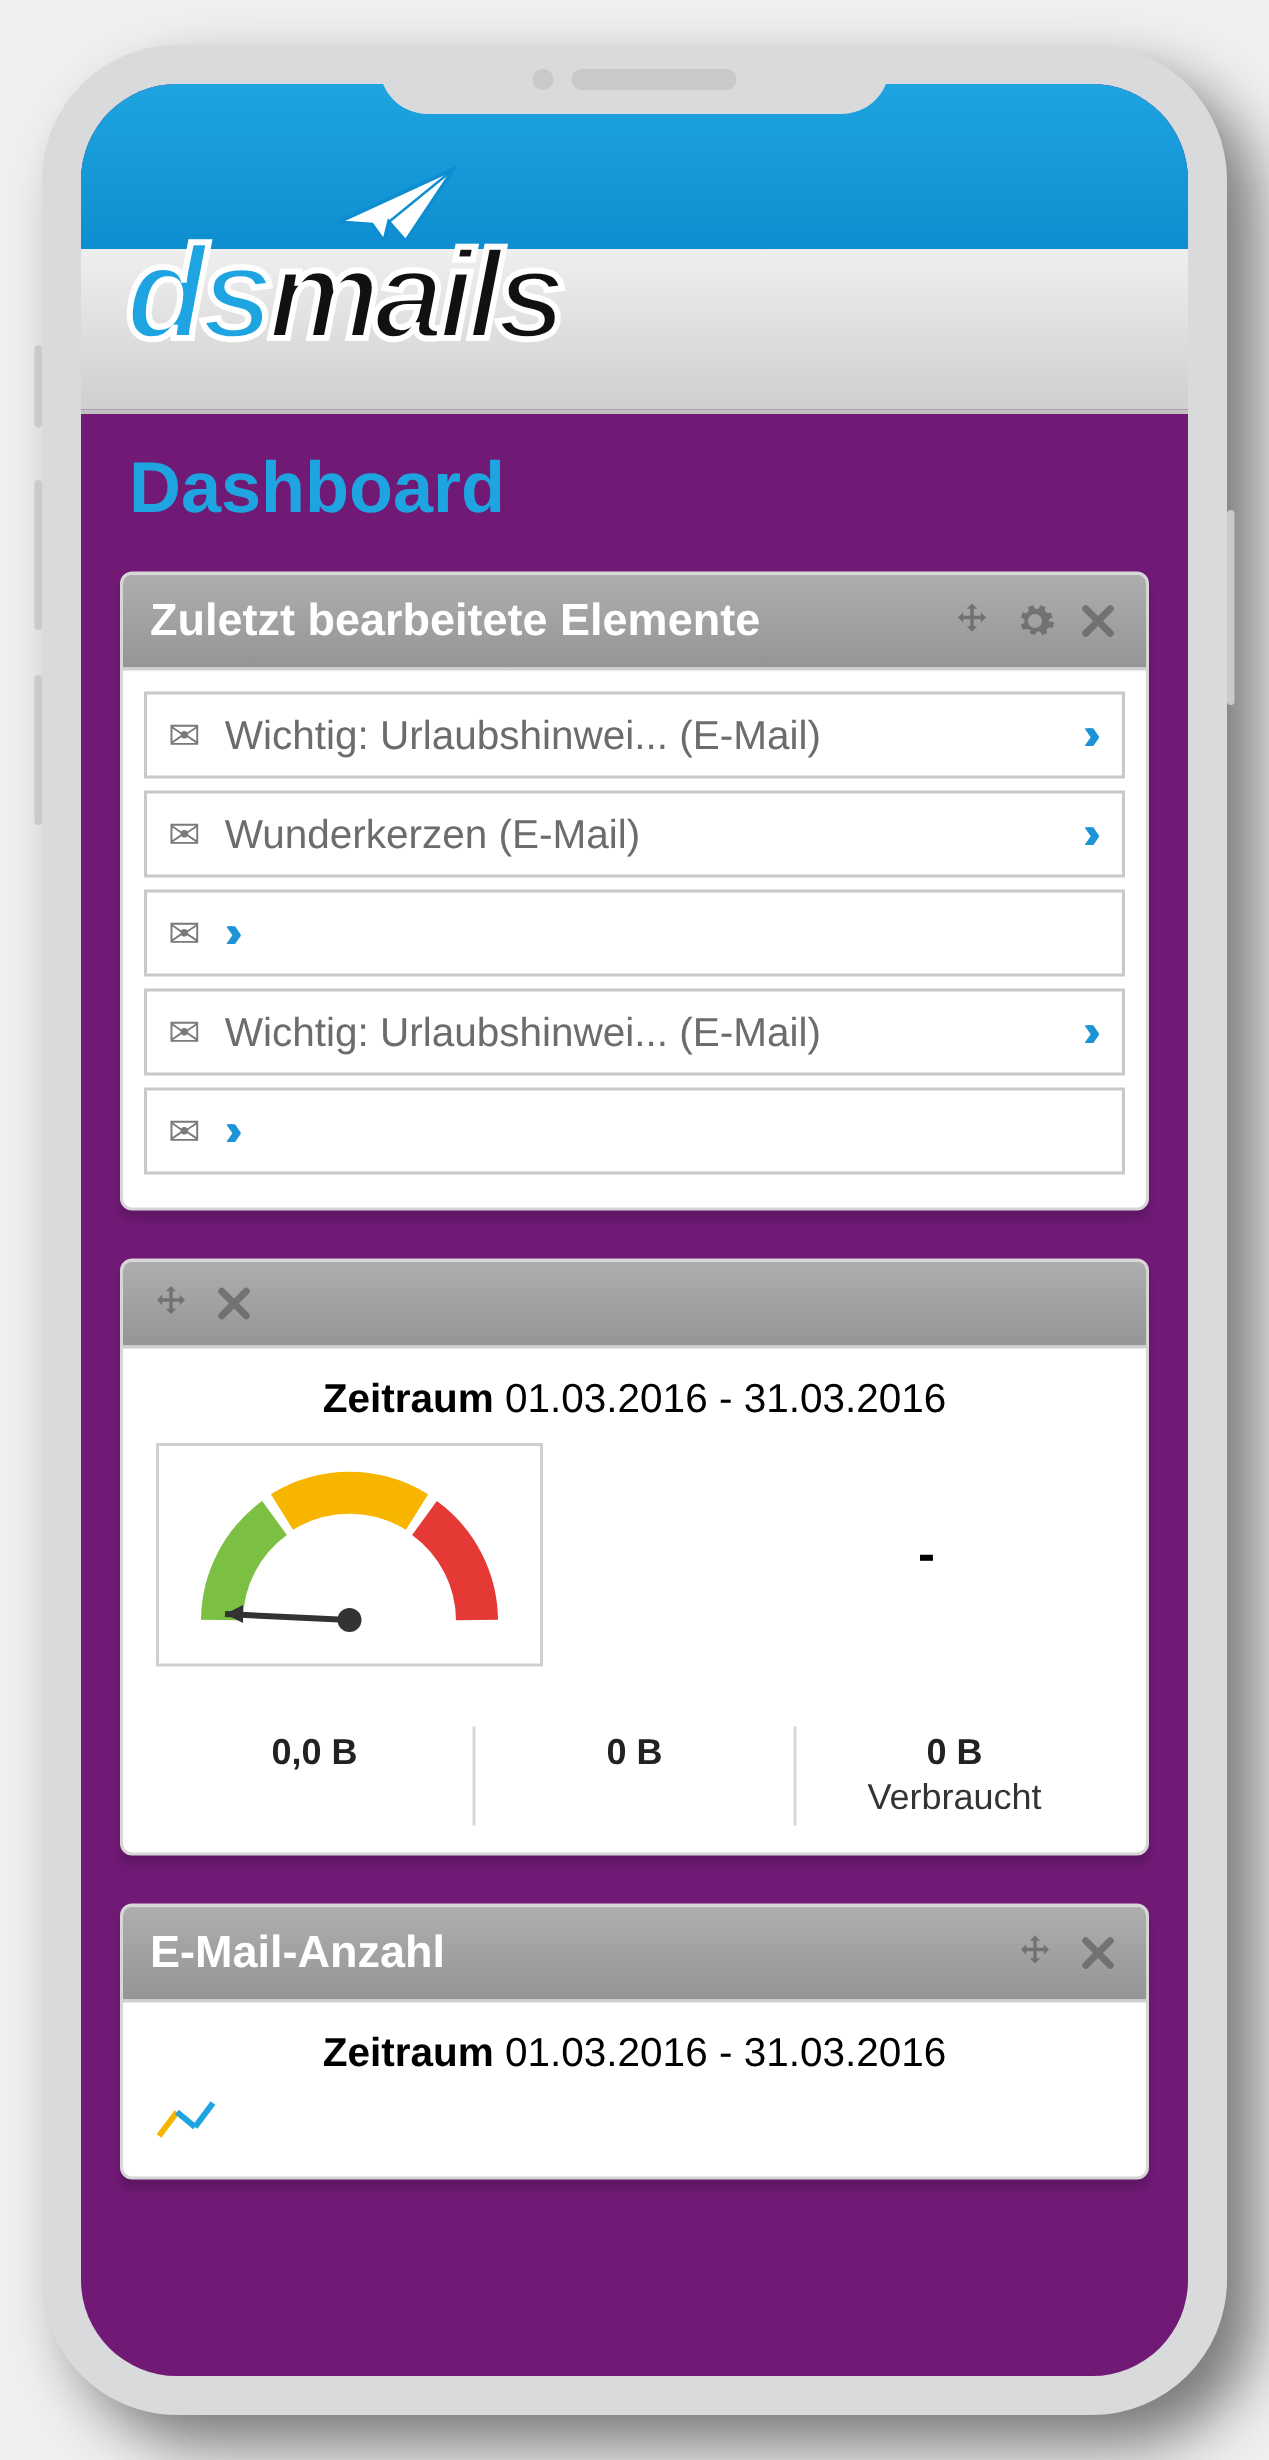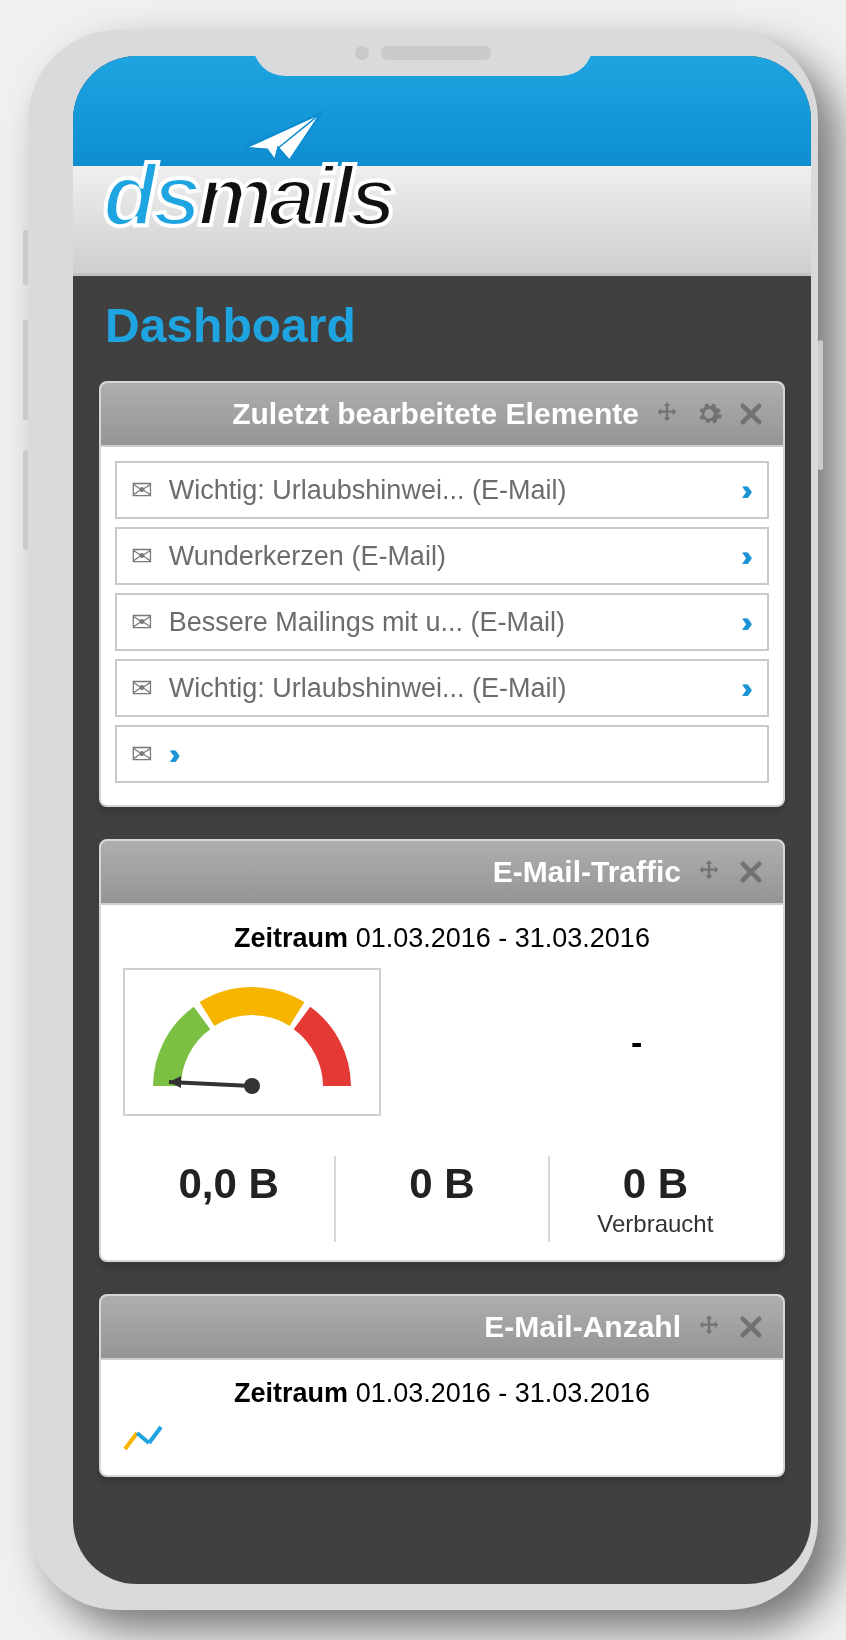--- a/index.html
+++ b/index.html
@@ -26,21 +26,21 @@
   .side-btn.r1 { right:-5px; top:310px; width:5px; height:130px; }
   .notch {
     position:absolute; top:0; left:50%; transform:translateX(-50%);
     width:340px; height:46px; background:#d9dadc;
     border-radius: 0 0 32px 32px; z-index:10;
     display:flex; align-items:center; justify-content:center; gap:12px;
   }
   .notch::before { content:""; width:14px; height:14px; border-radius:50%; background:#c8c9ca; }
   .notch::after { content:""; width:110px; height:14px; border-radius:7px; background:#c8c9ca; }
   .screen {
-    width:100%; height:100%; background:#404040; border-radius:64px; overflow:hidden; position:relative;margin-left:19px;
+    width:100%; height:100%; background:#701a75; border-radius:64px; overflow:hidden; position:relative;
   }
   .content { width:100%; height:100%; overflow-y:auto; }
 
   .header-bar {
     background: linear-gradient(#1ea4e1, #0e8ed0);
     height: 110px;
     position: relative;
   }
   .logo-strip {
     background: linear-gradient(#efefef, #cfcfcf);
@@ -64,21 +64,20 @@
     background:#fff; border:2px solid #d6d6d6; border-radius:8px;
     margin-bottom: 32px; overflow:hidden;
     box-shadow: 0 6px 6px rgba(0,0,0,0.15);
   }
   .widget-header {
     background: linear-gradient(#aeaeae, #959595);
     color:#fff; font-size:30px; font-weight:bold;
     padding: 14px 18px;
     display:flex; align-items:center; gap:14px;
     border-bottom:2px solid #cfcfcf;
-    text-align:right;
   }
   .widget-header .title { flex:1; }
   .hicon { width:28px; height:28px; opacity:.65; display:flex; align-items:center; justify-content:center; }
   .hicon svg { width:100%; height:100%; fill:#595959; }
 
   .list { padding: 14px; }
   .list-item {
     display:flex; align-items:center; gap:16px;
     border:2px solid #c9c9c9; background:#fff;
     padding:10px 14px; margin-bottom:8px;
@@ -96,21 +95,21 @@
     border:2px solid #cfcfcf; padding:6px 12px 4px; display:inline-block;
     background:#fff;
   }
   .dash { font-size:34px; font-weight:bold; margin-left:220px; }
 
   .stats {
     display:flex; margin-top:28px; padding-top:12px;
   }
   .stat { flex:1; text-align:center; border-left:2px solid #d8d8d8; padding:4px 2px; }
   .stat:first-child { border-left:none; }
-  .stat .v { font-size:42px; font-weight:bold; color:#222; }
+  .stat .v { font-size:24px; font-weight:bold; color:#222; }
   .stat .l { font-size:24px; color:#333; margin-top:2px; }
 </style>
 </head>
 <body>
 
 <div class="phone">
   <div class="side-btn l1"></div>
   <div class="side-btn l2"></div>
   <div class="side-btn l3"></div>
   <div class="side-btn r1"></div>
@@ -158,38 +157,36 @@
               <span class="label">Wichtig: Urlaubshinwei... (E-Mail)</span>
               <span class="arrow">››</span>
             </div>
             <div class="list-item">
               <span class="env">✉</span>
               <span class="label">Wunderkerzen (E-Mail)</span>
               <span class="arrow">››</span>
             </div>
             <div class="list-item">
               <span class="env">✉</span>
-              <span class="label">Bessere Mailings mit u... (E-Mail)</span>
               <span class="arrow">››</span>
             </div>
             <div class="list-item">
               <span class="env">✉</span>
               <span class="label">Wichtig: Urlaubshinwei... (E-Mail)</span>
               <span class="arrow">››</span>
             </div>
             <div class="list-item">
               <span class="env">✉</span>
               <span class="arrow">››</span>
             </div>
           </div>
         </div>
 
         <div class="widget">
           <div class="widget-header">
-            <span class="title">E-Mail-Traffic</span>
             <span class="hicon">
               <svg viewBox="0 0 24 24">
                   <path d="M12 2l3 3h-2v4h4V7l3 3-3 3v-2h-4v4h2l-3 3-3-3h2v-4H7v2l-3-3 3-3v2h4V5H9z"></path>
                 </svg>
             </span>
             <span class="hicon">
               <svg viewBox="0 0 24 24">
                   <path d="M5 5l14 14M19 5L5 19" stroke="#595959" stroke-width="4" stroke-linecap="round" fill="none"></path>
                 </svg>
             </span>

